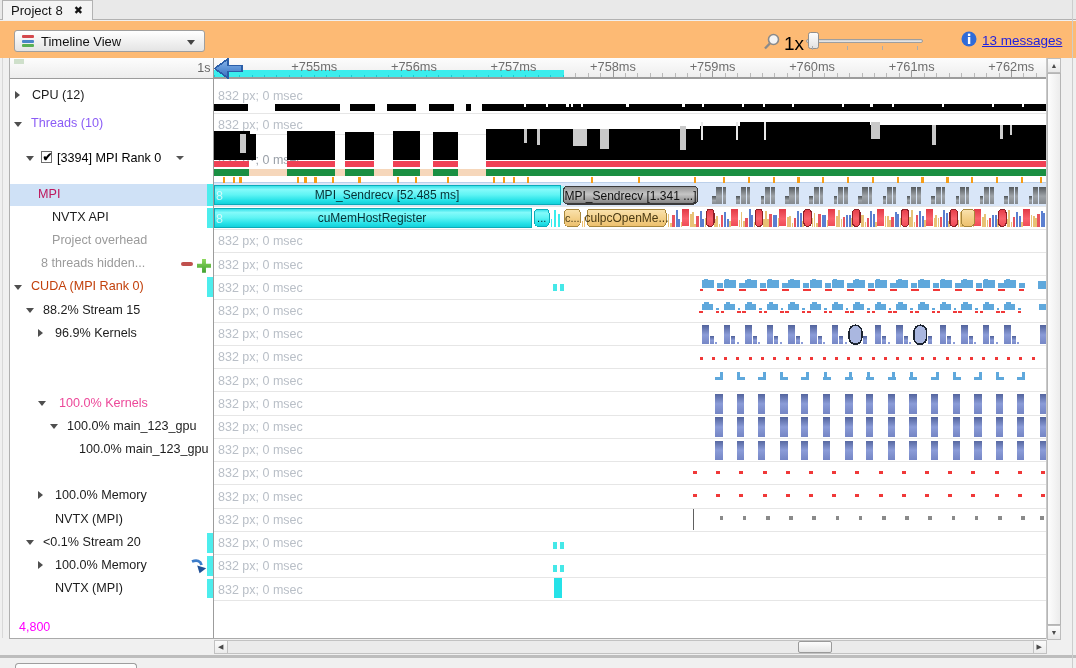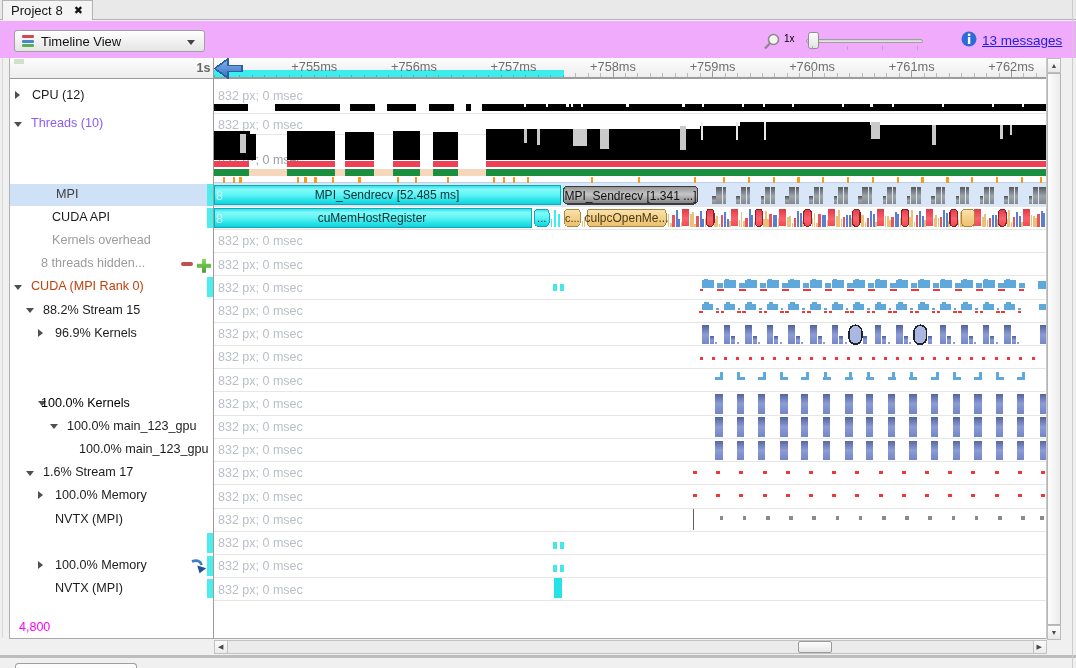--- a/index.html
+++ b/index.html
@@ -6,44 +6,44 @@
 #app{position:relative;width:1076px;height:668px}
 
 #tabbar{position:absolute;left:0;top:0;width:1076px;height:20px;background:#e9e9e9;
  border-bottom:1px solid #b2b2b2}
 .tab{position:absolute;top:0;height:20px;font-size:13.1px;color:#151515;border:1px solid #b2b2b2;border-bottom:none}
 .tab span{vertical-align:top;line-height:19px}
 .t1{left:2px;width:91px;background:#f4f4f4;padding-left:8px}
 .t2{left:96px;width:154px;background:#ffffff;height:21px;padding-left:7px}
 .x{font-size:11px;margin-left:11px;color:#141414}
 
-#toolbar{position:absolute;left:0;top:21px;width:1076px;height:37px;background:#f0abfc}
+#toolbar{position:absolute;left:0;top:21px;width:1076px;height:37px;background:#fdba74}
 #dd{position:absolute;left:14px;top:9px;width:191px;height:22px;border:1px solid #9f9f9f;border-radius:3px;
  background:linear-gradient(#ffffff,#e4e4e4)}
 #ddicon{position:absolute;left:7px;top:3px;width:13px;height:14px}
 #ddicon .b{position:absolute;left:0;width:12px;height:3px;border-radius:1px}
 .b.r{top:1px;background:#d4494c}.b.bl{top:5.5px;background:#4a86c8}.b.g{top:10px;background:#59b054}
 #ddtext{position:absolute;left:26px;top:3px;font-size:13px;color:#111}
 #ddcaret{position:absolute;right:9px;top:9px;width:0;height:0;border-left:4.5px solid transparent;
  border-right:4.5px solid transparent;border-top:5px solid #444}
 #mag{position:absolute;left:762px;top:11px}
-#zoomtxt{position:absolute;left:784px;top:12px;font-size:10px;color:#000}
+#zoomtxt{position:absolute;left:784px;top:12px;font-size:19px;color:#000}
 #slider{position:absolute;left:806px;top:17.5px;width:117px;height:4px;background:linear-gradient(#cfcfcf,#e9e9e9);
  border:1px solid #9e9e9e;border-radius:2px}
 #sthumb{position:absolute;left:1px;top:-7.5px;width:11px;height:17px;background:linear-gradient(#fdfdfd,#e2e2e2);
  border:1px solid #8f8f8f;border-radius:2.5px}
 .stick{position:absolute;top:25px;width:1px;height:4px;background:#adadad}
 #info{position:absolute;left:961px;top:9.5px}
 #msgs{position:absolute;left:982px;top:12px;font-size:13.5px;color:#2222dd;text-decoration:underline}
 
 #sidebar{position:absolute;left:10px;top:58px;width:203px;height:580px;background:#fff}
 #sbhead{position:absolute;left:0;top:0;width:203px;height:20.5px;background:linear-gradient(#fdfdfd,#ededed);
  border-bottom:1.4px solid #9c9c9c}
 #greensq{position:absolute;left:4px;top:0.5px;width:9.5px;height:5.5px;background:#cfe0cb}
-#onesec{position:absolute;right:2.5px;top:2.5px;font-size:12.5px;font-weight:bold;color:#666}
+#onesec{position:absolute;right:2.5px;top:2.5px;font-size:12.5px;font-weight:normal;color:#666}
 #selrow{position:absolute;left:0;top:125.5px;width:203px;height:22.6px;background:#cfe1f6}
 .trow{position:absolute;left:0;width:203px;height:23px}
 .tl{position:absolute;top:3.5px;font-size:12.6px;white-space:nowrap}
 .tri{position:absolute;width:0;height:0}
 .tri.td{top:9px;border-left:4px solid transparent;border-right:4px solid transparent;border-top:5px solid #4f4f4f}
 .tri.tr{top:6.5px;border-top:4px solid transparent;border-bottom:4px solid transparent;border-left:5px solid #4f4f4f}
 .smalltri{position:absolute;top:9px;width:0;height:0;border-left:4px solid transparent;
  border-right:4px solid transparent;border-top:4.5px solid #555}
 .cb{position:absolute;left:30.5px;top:4px;width:11.5px;height:11.5px;border:1.2px solid #6e6e6e;background:#fff}
 .cb::after{content:"\2714";position:absolute;left:1px;top:-2.5px;font-size:12px;color:#000;font-weight:bold}
@@ -819,67 +819,73 @@
       </div>
  <div id="selrow"></div>
  <div class="trow" style="top:26.5px">
         <span class="tri tr" style="left:5px"></span>
         <span class="tl" style="left:22px;color:#1c1c1c">CPU (12)</span>
       </div>
       <div class="trow" style="top:54.9px">
         <span class="tri td" style="left:4px"></span>
         <span class="tl" style="left:21px;color:#8b5cf6">Threads (10)</span>
       </div>
+      <div class="trow" style="top:89.0px">
+        <span class="tri td" style="left:16px"></span>
+        <span class="cb"></span>
+        <span class="tl" style="left:47px">[3394] MPI Rank 0</span>
+        <span class="smalltri" style="left:166px"></span>
+      </div>
       <div class="trow" style="top:125.0px">
-        <span class="tl" style="left:46px;color:#404040">MPI</span>
+        <span class="tl" style="left:28px;color:#be185d">MPI</span>
       </div>
       <div class="trow" style="top:148.2px">
-        <span class="tl" style="left:42px;color:#1c1c1c">CUDA API</span>
+        <span class="tl" style="left:42px;color:#1c1c1c">NVTX API</span>
       </div>
       <div class="trow" style="top:171.4px">
-        <span class="tl" style="left:42px;color:#9b9b9b">Kernels overhead</span>
+        <span class="tl" style="left:42px;color:#9b9b9b">Project overhead</span>
       </div>
       <div class="trow" style="top:194.7px">
         <span class="tl" style="left:31px;color:#9b9b9b">8 threads hidden...</span>
         <span class="minus"></span>
         <span class="plus"></span>
       </div>
       <div class="trow" style="top:217.9px">
         <span class="tri td" style="left:4px"></span>
         <span class="tl" style="left:21px;color:#c2410c">CUDA (MPI Rank 0)</span>
       </div>
       <div class="trow" style="top:241.1px">
         <span class="tri td" style="left:16px"></span>
         <span class="tl" style="left:33px;color:#1c1c1c">88.2% Stream 15</span>
       </div>
       <div class="trow" style="top:264.4px">
         <span class="tri tr" style="left:28px"></span>
         <span class="tl" style="left:45px;color:#1c1c1c">96.9% Kernels</span>
       </div>
       <div class="trow" style="top:334.0px">
         <span class="tri td" style="left:28px"></span>
-        <span class="tl" style="left:31px;color:#000000">100.0% Kernels</span>
+        <span class="tl" style="left:49px;color:#ec4899">100.0% Kernels</span>
       </div>
       <div class="trow" style="top:357.3px">
         <span class="tri td" style="left:40px"></span>
         <span class="tl" style="left:57px;color:#1c1c1c">100.0% main_123_gpu</span>
       </div>
       <div class="trow" style="top:380.5px">
         <span class="tl" style="left:69px;color:#1c1c1c">100.0% main_123_gpu</span>
       </div>
-      <div class="trow" style="top:403.7px">
-        <span class="tri td" style="left:16px"></span>
-        <span class="tl" style="left:33px;color:#1c1c1c">1.6% Stream 17</span>
-      </div>
       <div class="trow" style="top:426.9px">
         <span class="tri tr" style="left:28px"></span>
         <span class="tl" style="left:45px;color:#1c1c1c">100.0% Memory</span>
       </div>
       <div class="trow" style="top:450.2px">
         <span class="tl" style="left:45px;color:#1c1c1c">NVTX (MPI)</span>
+      </div>
+      <div class="trow" style="top:473.4px">
+        <span class="tri td" style="left:16px"></span>
+        <span class="tl" style="left:33px;color:#1c1c1c">&lt;0.1% Stream 20</span>
       </div>
       <div class="trow" style="top:496.6px">
         <span class="tri tr" style="left:28px"></span>
         <span class="tl" style="left:45px;color:#1c1c1c">100.0% Memory</span>
         <svg class="goto" width="16" height="16" viewBox="0 0 16 16">
           <path d="M1 3.5 C6 1.5 9.5 3 10.5 7" stroke="#3d7cc9" stroke-width="2.8" fill="none"></path>
           <path d="M6.2 7.6 L15.2 10.2 L8.6 15.2 Z" fill="#1f4f96"></path>
         </svg>
       </div>
       <div class="trow" style="top:519.8px">

